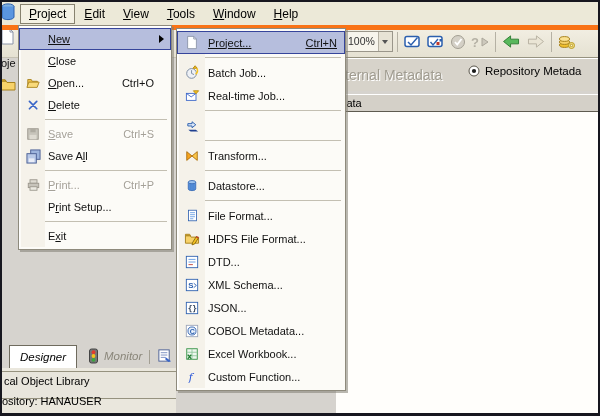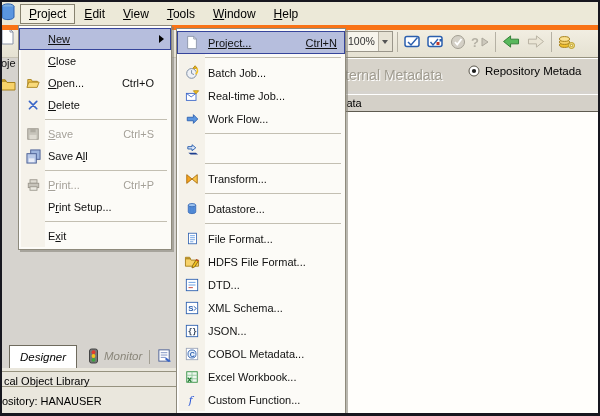--- a/index.html
+++ b/index.html
@@ -45,21 +45,21 @@
   
   #lowerleft{position:absolute;left:2px;top:368px;width:174px;bottom:3px;background:#eae7dd;z-index:1;}
   #tabs-row{position:absolute;left:2px;top:344px;width:340px;height:26px;z-index:2;font-style:italic;}
   .tab{position:absolute;display:flex;align-items:center;gap:4px;font-size:11.5px;color:#8a867a;cursor:default;white-space:nowrap;}
   .tab.active{background:#fff;border:1px solid #6f6b5e;border-bottom:none;color:#000;height:23px;padding:0 10px;box-sizing:border-box;}
   #tab-designer{left:7px;top:1px;}
   #tab-monitor{left:85px;top:4px;}
   #tab-log{left:155px;top:4px;}
   .tabdiv{position:absolute;left:147px;top:6px;width:1px;height:14px;background:#a39f94;}
   #tab-pencil{position:absolute;left:0;top:3px;}
-  #library-header{position:absolute;left:2px;top:371px;width:174px;height:16px;background:#e8e5dc;
+  #library-header{position:absolute;left:2px;top:371px;width:174px;height:28px;background:#e8e5dc;
     border-top:1px solid #96927f;border-bottom:1px solid #96927f;box-sizing:border-box;
     font-size:11px;color:#000;padding:3px 12px 0 2px;z-index:2;white-space:nowrap;}
   #repo-line{position:absolute;left:2px;top:395px;width:174px;font-size:11px;color:#000;z-index:2;white-space:nowrap;}
 
   
   .menu{position:absolute;background:#fcfbf7;border:1px solid #8e8a7c;
     box-shadow:2px 2px 0 rgba(130,126,114,.55), inset 1px 1px 0 #fff;padding:2px 0;box-sizing:border-box;}
   .menu::before{content:'';position:absolute;left:2px;top:2px;bottom:2px;background:#f5f2ea;z-index:0;}
   #project-menu{left:18px;top:25px;width:154px;z-index:10;}
   #project-menu::before{width:24px;}
@@ -322,28 +322,20 @@
       <div class="mrow">
         <span class="gut">
           <svg width="15" height="14" viewBox="0 0 16 16">
             <rect x="1" y="5" width="11" height="8" fill="#fff" stroke="#3a66c8"></rect>
             <path d="M1 5l5.5 4L12 5" fill="none" stroke="#3a66c8"></path>
             <path d="M9 2h6l-3 3.5z" fill="#f5c21d" stroke="#b88a10"></path>
           </svg>
         </span>
         <span class="lbl">Real-time Job...</span>
       </div>
-      <div class="mrow">
-        <span class="gut">
-          <svg width="15" height="14" viewBox="0 0 16 16">
-            <path d="M2 6h7V3l5 5-5 5v-3H2z" fill="#5a95e0" stroke="#2b5fae"></path>
-          </svg>
-        </span>
-        <span class="lbl">Work Flow...</span>
-      </div>
       <div class="msep"></div>
       <div class="mrow">
         <span class="gut">
           <svg width="15" height="15" viewBox="0 0 16 16">
             <path d="M3 6h4.5V4l4 3.2-4 3.2V8.5H3z" fill="#dbe7f8" stroke="#2b5fae"></path>
             <path d="M3.5 12.5h8l2.5 2h-8z" fill="#1e3f8f"></path>
           </svg>
         </span>
       </div>
       <div class="msep"></div>

